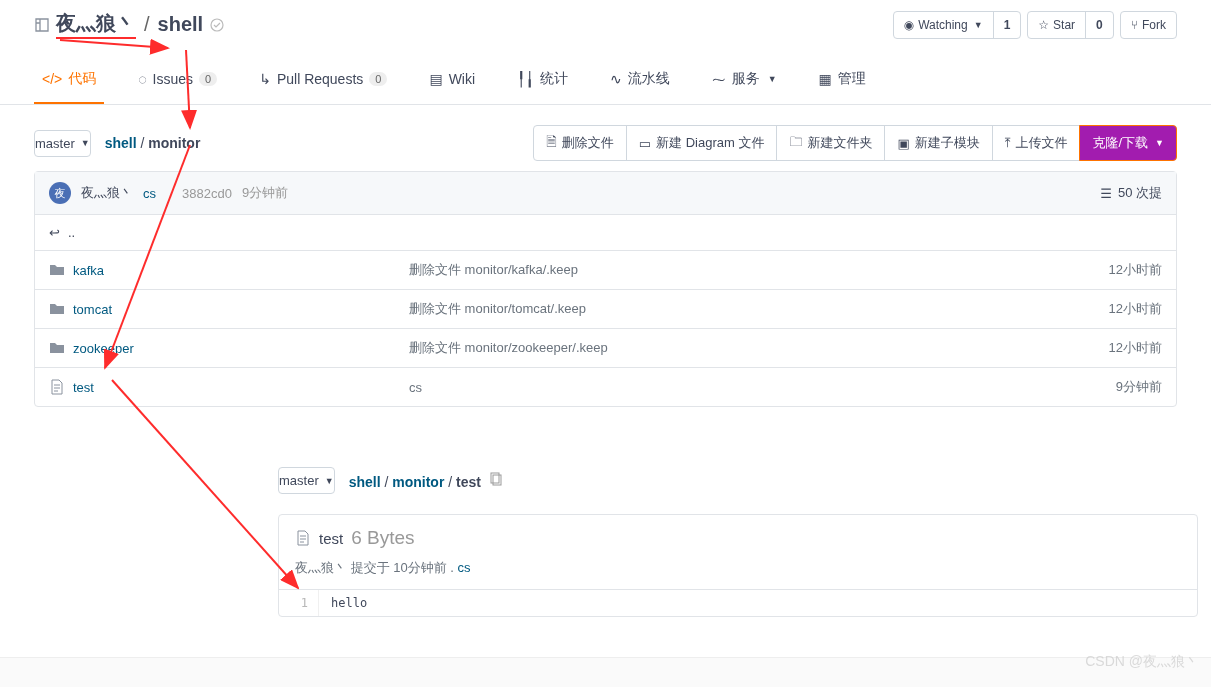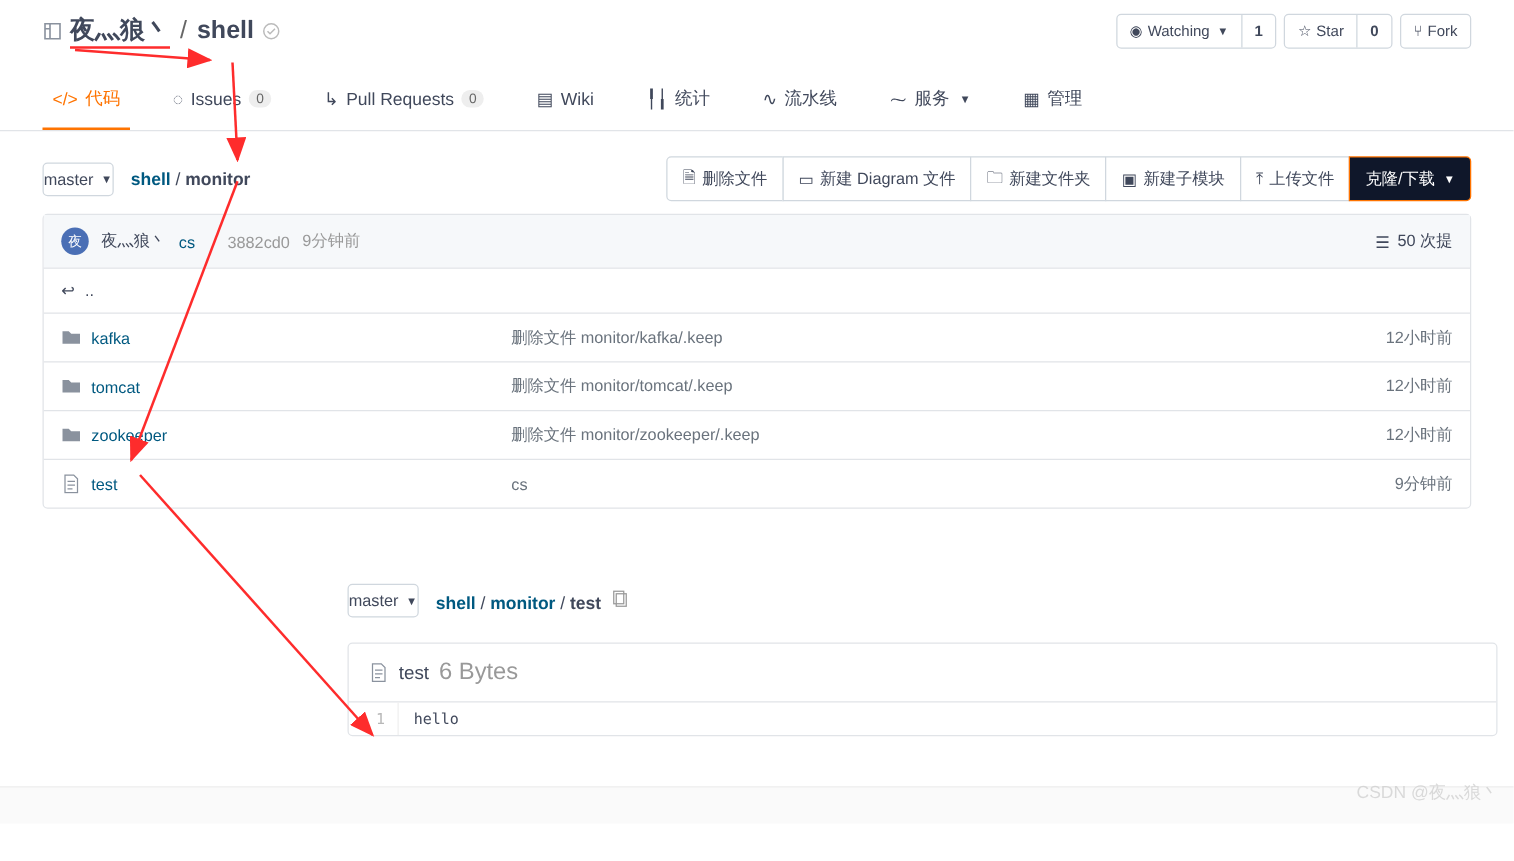--- a/index.html
+++ b/index.html
@@ -21,21 +21,21 @@
 .tab .badge { background: #eee; color: #666; border-radius: 9px; font-size: 11px; padding: 1px 6px; }
 .toolbar { display: flex; align-items: center; padding: 20px 34px 10px; gap: 12px; justify-content: space-between; }
 .left-tools { display: flex; align-items: center; gap: 14px; }
 .branch-btn { border: 1px solid #d0d7de; background: #fff; border-radius: 4px; padding: 5px 0; font-size: 13px; display: flex; align-items: center; gap: 4px; cursor: pointer; }
 .crumb { font-size: 14px; }
 .crumb a { color: #005980; font-weight: 600; }
 .crumb .cur { color: #40485b; font-weight: 700; }
 .right-tools { display: flex; gap: 0; }
 .tool-btn { border: 1px solid #d0d7de; background: #fff; padding: 6px 12px; font-size: 13px; display: flex; align-items: center; gap: 5px; cursor: pointer; margin-left: -1px; }
 .tool-btn:first-child { border-radius: 4px 0 0 4px; }
-.tool-btn.primary { background: #0f172a; color: #fff; border-color: #fe7300; }
+.tool-btn.primary { background: #a21caf; color: #fff; border-color: #fe7300; }
 .tool-btn.last { border-radius: 0 4px 4px 0; }
 .repo-panel { margin: 0 34px; border: 1px solid #e1e4e8; border-radius: 4px; }
 .commit-bar { display: flex; align-items: center; padding: 10px 14px; background: #f6f8fa; justify-content: space-between; font-size: 13px; }
 .commit-left { display: flex; align-items: center; gap: 10px; }
 .avatar { width: 22px; height: 22px; border-radius: 50%; background: #4a6fb5; color: #fff; font-size: 11px; display: flex; align-items: center; justify-content: center; }
 .sha { color: #999; margin-left: 16px; }
 .time { color: #999; }
 .commit-right { display: flex; align-items: center; gap: 6px; color: #40485b; }
 .file-row { display: flex; align-items: center; padding: 10px 14px; border-top: 1px solid #e1e4e8; font-size: 13px; }
 .file-row .fname { width: 360px; display: flex; align-items: center; gap: 8px; }
@@ -278,20 +278,27 @@
       <div class="file-head-row1">
         <span class="ico file-ico">
             <svg viewBox="0 0 16 16">
               <path d="M3 1h7l3 3v11H3z" fill="none" stroke="#8a929e"></path>
               <path d="M5 6h6M5 9h6M5 12h4" stroke="#8a929e"></path>
             </svg>
           </span>
         <span style="font-weight:500;">test</span>
         <span class="filesize">6 Bytes</span>
       </div>
+      <div class="file-head-row2">
+        <span>夜灬狼丶</span>
+        <span>提交于</span>
+        <span>10分钟前</span>
+        <span>.</span>
+        <a class="cs">cs</a>
+      </div>
     </div>
     <div class="code-area">
       <div class="lineno">1</div>
       <div class="codeline">hello</div>
     </div>
   </div>
 </div>
 
 <div class="bottom-bar"></div>
 

